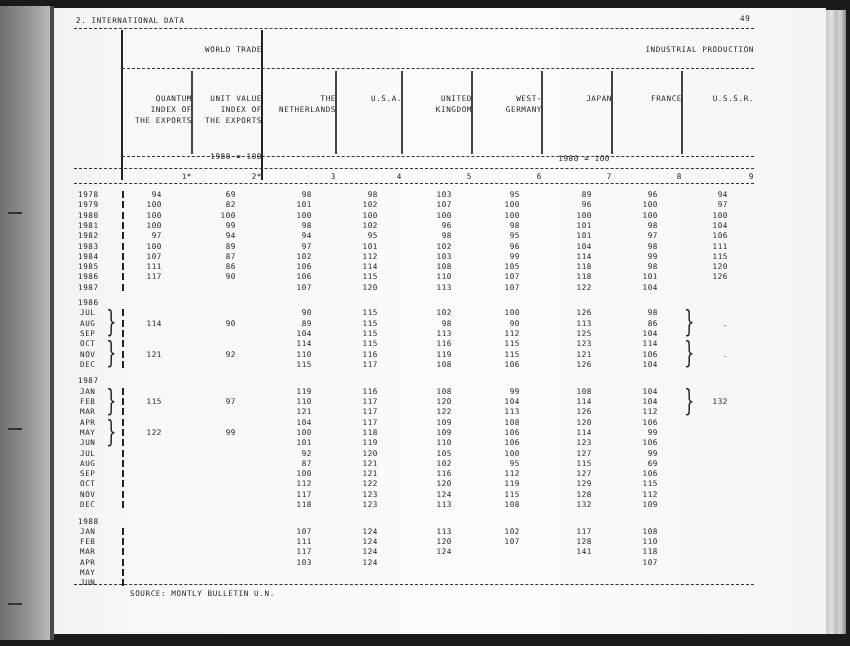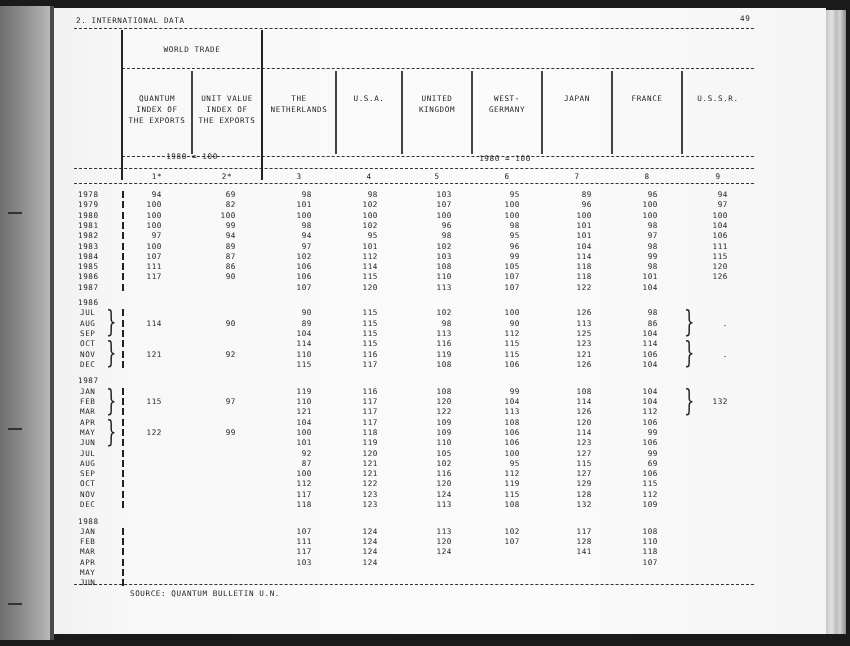--- a/index.html
+++ b/index.html
@@ -20,21 +20,21 @@
   }
   .page-stack {
     position: absolute; left: 826px; top: 10px; width: 20px; height: 624px;
     background: linear-gradient(to right, #c9c9c9, #e2e2e2 30%, #bdbdbd 50%, #d4d4d4 70%, #8d8d8d);
   }
   .ink { color: #1d1d1d; font-size: 7.6px; letter-spacing: 0.6px; line-height: 11px; white-space: pre; }
   .dash { position: absolute; height: 0; border-top: 1px dashed #333; }
   .vbar { position: absolute; width: 2px; background: #222; }
   .num { position: absolute; text-align: right; width: 30px; }
   .lbl { position: absolute; }
-  .hdr { position: absolute; text-align: center; }
+  .hdr { position: absolute; text-align: right; }
   .brace { position: absolute; font-family: "DejaVu Serif", serif; font-size: 30px; line-height: 30px; color: #222; transform: scaleX(0.55); transform-origin: left top; }
 </style>
 </head>
 <body>
 
 <div class="binder"></div>
 <div class="binder-edge"></div>
 <div class="ring" style="top:212px"></div>
 <div class="ring" style="top:428px"></div>
 <div class="ring" style="top:603px"></div>
@@ -45,21 +45,22 @@
   <div class="lbl" style="left:686px;top:5px">49</div>
 
   <div class="dash" style="left:20px;top:20px;width:680px"></div>
   <div class="dash" style="left:20px;top:160px;width:680px"></div>
   <div class="dash" style="left:20px;top:175px;width:680px"></div>
   <div class="dash" style="left:68px;top:60px;width:632px"></div>
   <div class="dash" style="left:68px;top:148px;width:632px"></div>
   <div class="dash" style="left:20px;top:576px;width:680px"></div>
 
   <div class="hdr" style="left:68px;top:36px;width:140px">WORLD TRADE</div>
+  <div class="hdr" style="left:208px;top:36px;width:492px">INDUSTRIAL PRODUCTION</div>
   <div class="hdr" style="left:68px;top:143px;width:140px">1980 = 100</div>
   <div class="hdr" style="left:346px;top:145px;width:210px">1980 = 100</div>
 
   <div id="col-headers"><div class="hdr" style="left:68px;top:85px;width:70px"><div>QUANTUM</div><div>INDEX OF</div><div>THE EXPORTS</div></div><div class="hdr" style="left:68px;top:163px;width:70px">1*</div><div class="hdr" style="left:138px;top:85px;width:70px"><div>UNIT VALUE</div><div>INDEX OF</div><div>THE EXPORTS</div></div><div class="hdr" style="left:138px;top:163px;width:70px">2*</div><div class="hdr" style="left:208px;top:85px;width:74px"><div>THE</div><div>NETHERLANDS</div></div><div class="hdr" style="left:208px;top:163px;width:74px">3</div><div class="hdr" style="left:282px;top:85px;width:66px"><div>U.S.A.</div></div><div class="hdr" style="left:282px;top:163px;width:66px">4</div><div class="hdr" style="left:348px;top:85px;width:70px"><div>UNITED</div><div>KINGDOM</div></div><div class="hdr" style="left:348px;top:163px;width:70px">5</div><div class="hdr" style="left:418px;top:85px;width:70px"><div>WEST-</div><div>GERMANY</div></div><div class="hdr" style="left:418px;top:163px;width:70px">6</div><div class="hdr" style="left:488px;top:85px;width:70px"><div>JAPAN</div></div><div class="hdr" style="left:488px;top:163px;width:70px">7</div><div class="hdr" style="left:558px;top:85px;width:70px"><div>FRANCE</div></div><div class="hdr" style="left:558px;top:163px;width:70px">8</div><div class="hdr" style="left:628px;top:85px;width:72px"><div>U.S.S.R.</div></div><div class="hdr" style="left:628px;top:163px;width:72px">9</div></div>
   <div id="vbars"><div class="vbar" style="left:67px;top:22px;height:150px"></div><div class="vbar" style="left:207px;top:22px;height:150px"></div><div class="vbar" style="left:137px;top:63px;height:83px;opacity:.85"></div><div class="vbar" style="left:281px;top:63px;height:83px;opacity:.85"></div><div class="vbar" style="left:347px;top:63px;height:83px;opacity:.85"></div><div class="vbar" style="left:417px;top:63px;height:83px;opacity:.85"></div><div class="vbar" style="left:487px;top:63px;height:83px;opacity:.85"></div><div class="vbar" style="left:557px;top:63px;height:83px;opacity:.85"></div><div class="vbar" style="left:627px;top:63px;height:83px;opacity:.85"></div></div>
   <div id="rows"><div class="lbl" style="left:24px;top:181px">1978</div><div class="vbar" style="left:68px;top:183px;height:7px"></div><div class="num" style="left:78px;top:181px">94</div><div class="num" style="left:152px;top:181px">69</div><div class="num" style="left:228px;top:181px">98</div><div class="num" style="left:294px;top:181px">98</div><div class="num" style="left:368px;top:181px">103</div><div class="num" style="left:436px;top:181px">95</div><div class="num" style="left:508px;top:181px">89</div><div class="num" style="left:574px;top:181px">96</div><div class="num" style="left:644px;top:181px">94</div><div class="lbl" style="left:24px;top:191.3px">1979</div><div class="vbar" style="left:68px;top:193.3px;height:7px"></div><div class="num" style="left:78px;top:191.3px">100</div><div class="num" style="left:152px;top:191.3px">82</div><div class="num" style="left:228px;top:191.3px">101</div><div class="num" style="left:294px;top:191.3px">102</div><div class="num" style="left:368px;top:191.3px">107</div><div class="num" style="left:436px;top:191.3px">100</div><div class="num" style="left:508px;top:191.3px">96</div><div class="num" style="left:574px;top:191.3px">100</div><div class="num" style="left:644px;top:191.3px">97</div><div class="lbl" style="left:24px;top:201.60000000000002px">1980</div><div class="vbar" style="left:68px;top:203.60000000000002px;height:7px"></div><div class="num" style="left:78px;top:201.60000000000002px">100</div><div class="num" style="left:152px;top:201.60000000000002px">100</div><div class="num" style="left:228px;top:201.60000000000002px">100</div><div class="num" style="left:294px;top:201.60000000000002px">100</div><div class="num" style="left:368px;top:201.60000000000002px">100</div><div class="num" style="left:436px;top:201.60000000000002px">100</div><div class="num" style="left:508px;top:201.60000000000002px">100</div><div class="num" style="left:574px;top:201.60000000000002px">100</div><div class="num" style="left:644px;top:201.60000000000002px">100</div><div class="lbl" style="left:24px;top:211.90000000000003px">1981</div><div class="vbar" style="left:68px;top:213.90000000000003px;height:7px"></div><div class="num" style="left:78px;top:211.90000000000003px">100</div><div class="num" style="left:152px;top:211.90000000000003px">99</div><div class="num" style="left:228px;top:211.90000000000003px">98</div><div class="num" style="left:294px;top:211.90000000000003px">102</div><div class="num" style="left:368px;top:211.90000000000003px">96</div><div class="num" style="left:436px;top:211.90000000000003px">98</div><div class="num" style="left:508px;top:211.90000000000003px">101</div><div class="num" style="left:574px;top:211.90000000000003px">98</div><div class="num" style="left:644px;top:211.90000000000003px">104</div><div class="lbl" style="left:24px;top:222.20000000000005px">1982</div><div class="vbar" style="left:68px;top:224.20000000000005px;height:7px"></div><div class="num" style="left:78px;top:222.20000000000005px">97</div><div class="num" style="left:152px;top:222.20000000000005px">94</div><div class="num" style="left:228px;top:222.20000000000005px">94</div><div class="num" style="left:294px;top:222.20000000000005px">95</div><div class="num" style="left:368px;top:222.20000000000005px">98</div><div class="num" style="left:436px;top:222.20000000000005px">95</div><div class="num" style="left:508px;top:222.20000000000005px">101</div><div class="num" style="left:574px;top:222.20000000000005px">97</div><div class="num" style="left:644px;top:222.20000000000005px">106</div><div class="lbl" style="left:24px;top:232.50000000000006px">1983</div><div class="vbar" style="left:68px;top:234.50000000000006px;height:7px"></div><div class="num" style="left:78px;top:232.50000000000006px">100</div><div class="num" style="left:152px;top:232.50000000000006px">89</div><div class="num" style="left:228px;top:232.50000000000006px">97</div><div class="num" style="left:294px;top:232.50000000000006px">101</div><div class="num" style="left:368px;top:232.50000000000006px">102</div><div class="num" style="left:436px;top:232.50000000000006px">96</div><div class="num" style="left:508px;top:232.50000000000006px">104</div><div class="num" style="left:574px;top:232.50000000000006px">98</div><div class="num" style="left:644px;top:232.50000000000006px">111</div><div class="lbl" style="left:24px;top:242.80000000000007px">1984</div><div class="vbar" style="left:68px;top:244.80000000000007px;height:7px"></div><div class="num" style="left:78px;top:242.80000000000007px">107</div><div class="num" style="left:152px;top:242.80000000000007px">87</div><div class="num" style="left:228px;top:242.80000000000007px">102</div><div class="num" style="left:294px;top:242.80000000000007px">112</div><div class="num" style="left:368px;top:242.80000000000007px">103</div><div class="num" style="left:436px;top:242.80000000000007px">99</div><div class="num" style="left:508px;top:242.80000000000007px">114</div><div class="num" style="left:574px;top:242.80000000000007px">99</div><div class="num" style="left:644px;top:242.80000000000007px">115</div><div class="lbl" style="left:24px;top:253.10000000000008px">1985</div><div class="vbar" style="left:68px;top:255.10000000000008px;height:7px"></div><div class="num" style="left:78px;top:253.10000000000008px">111</div><div class="num" style="left:152px;top:253.10000000000008px">86</div><div class="num" style="left:228px;top:253.10000000000008px">106</div><div class="num" style="left:294px;top:253.10000000000008px">114</div><div class="num" style="left:368px;top:253.10000000000008px">108</div><div class="num" style="left:436px;top:253.10000000000008px">105</div><div class="num" style="left:508px;top:253.10000000000008px">118</div><div class="num" style="left:574px;top:253.10000000000008px">98</div><div class="num" style="left:644px;top:253.10000000000008px">120</div><div class="lbl" style="left:24px;top:263.4000000000001px">1986</div><div class="vbar" style="left:68px;top:265.4000000000001px;height:7px"></div><div class="num" style="left:78px;top:263.4000000000001px">117</div><div class="num" style="left:152px;top:263.4000000000001px">90</div><div class="num" style="left:228px;top:263.4000000000001px">106</div><div class="num" style="left:294px;top:263.4000000000001px">115</div><div class="num" style="left:368px;top:263.4000000000001px">110</div><div class="num" style="left:436px;top:263.4000000000001px">107</div><div class="num" style="left:508px;top:263.4000000000001px">118</div><div class="num" style="left:574px;top:263.4000000000001px">101</div><div class="num" style="left:644px;top:263.4000000000001px">126</div><div class="lbl" style="left:24px;top:273.7000000000001px">1987</div><div class="vbar" style="left:68px;top:275.7000000000001px;height:7px"></div><div class="num" style="left:228px;top:273.7000000000001px">107</div><div class="num" style="left:294px;top:273.7000000000001px">120</div><div class="num" style="left:368px;top:273.7000000000001px">113</div><div class="num" style="left:436px;top:273.7000000000001px">107</div><div class="num" style="left:508px;top:273.7000000000001px">122</div><div class="num" style="left:574px;top:273.7000000000001px">104</div><div class="lbl" style="left:24px;top:289.1500000000001px">1986</div><div class="lbl" style="left:26px;top:299.4500000000001px">JUL</div><div class="vbar" style="left:68px;top:301.4500000000001px;height:7px"></div><div class="num" style="left:228px;top:299.4500000000001px">90</div><div class="num" style="left:294px;top:299.4500000000001px">115</div><div class="num" style="left:368px;top:299.4500000000001px">102</div><div class="num" style="left:436px;top:299.4500000000001px">100</div><div class="num" style="left:508px;top:299.4500000000001px">126</div><div class="num" style="left:574px;top:299.4500000000001px">98</div><div class="lbl" style="left:26px;top:309.7500000000001px">AUG</div><div class="vbar" style="left:68px;top:311.7500000000001px;height:7px"></div><div class="num" style="left:78px;top:309.7500000000001px">114</div><div class="num" style="left:152px;top:309.7500000000001px">90</div><div class="num" style="left:228px;top:309.7500000000001px">89</div><div class="num" style="left:294px;top:309.7500000000001px">115</div><div class="num" style="left:368px;top:309.7500000000001px">98</div><div class="num" style="left:436px;top:309.7500000000001px">90</div><div class="num" style="left:508px;top:309.7500000000001px">113</div><div class="num" style="left:574px;top:309.7500000000001px">86</div><div class="num" style="left:644px;top:309.7500000000001px">.</div><div class="lbl" style="left:26px;top:320.0500000000001px">SEP</div><div class="vbar" style="left:68px;top:322.0500000000001px;height:7px"></div><div class="num" style="left:228px;top:320.0500000000001px">104</div><div class="num" style="left:294px;top:320.0500000000001px">115</div><div class="num" style="left:368px;top:320.0500000000001px">113</div><div class="num" style="left:436px;top:320.0500000000001px">112</div><div class="num" style="left:508px;top:320.0500000000001px">125</div><div class="num" style="left:574px;top:320.0500000000001px">104</div><div class="lbl" style="left:26px;top:330.35000000000014px">OCT</div><div class="vbar" style="left:68px;top:332.35000000000014px;height:7px"></div><div class="num" style="left:228px;top:330.35000000000014px">114</div><div class="num" style="left:294px;top:330.35000000000014px">115</div><div class="num" style="left:368px;top:330.35000000000014px">116</div><div class="num" style="left:436px;top:330.35000000000014px">115</div><div class="num" style="left:508px;top:330.35000000000014px">123</div><div class="num" style="left:574px;top:330.35000000000014px">114</div><div class="lbl" style="left:26px;top:340.65000000000015px">NOV</div><div class="vbar" style="left:68px;top:342.65000000000015px;height:7px"></div><div class="num" style="left:78px;top:340.65000000000015px">121</div><div class="num" style="left:152px;top:340.65000000000015px">92</div><div class="num" style="left:228px;top:340.65000000000015px">110</div><div class="num" style="left:294px;top:340.65000000000015px">116</div><div class="num" style="left:368px;top:340.65000000000015px">119</div><div class="num" style="left:436px;top:340.65000000000015px">115</div><div class="num" style="left:508px;top:340.65000000000015px">121</div><div class="num" style="left:574px;top:340.65000000000015px">106</div><div class="num" style="left:644px;top:340.65000000000015px">.</div><div class="lbl" style="left:26px;top:350.95000000000016px">DEC</div><div class="vbar" style="left:68px;top:352.95000000000016px;height:7px"></div><div class="num" style="left:228px;top:350.95000000000016px">115</div><div class="num" style="left:294px;top:350.95000000000016px">117</div><div class="num" style="left:368px;top:350.95000000000016px">108</div><div class="num" style="left:436px;top:350.95000000000016px">106</div><div class="num" style="left:508px;top:350.95000000000016px">126</div><div class="num" style="left:574px;top:350.95000000000016px">104</div><div class="brace" style="left:52px;top:298.4500000000001px">}</div><div class="brace" style="left:630px;top:298.4500000000001px">}</div><div class="brace" style="left:52px;top:329.3500000000001px">}</div><div class="brace" style="left:630px;top:329.3500000000001px">}</div><div class="lbl" style="left:24px;top:367.4300000000002px">1987</div><div class="lbl" style="left:26px;top:377.7300000000002px">JAN</div><div class="vbar" style="left:68px;top:379.7300000000002px;height:7px"></div><div class="num" style="left:228px;top:377.7300000000002px">119</div><div class="num" style="left:294px;top:377.7300000000002px">116</div><div class="num" style="left:368px;top:377.7300000000002px">108</div><div class="num" style="left:436px;top:377.7300000000002px">99</div><div class="num" style="left:508px;top:377.7300000000002px">108</div><div class="num" style="left:574px;top:377.7300000000002px">104</div><div class="lbl" style="left:26px;top:388.0300000000002px">FEB</div><div class="vbar" style="left:68px;top:390.0300000000002px;height:7px"></div><div class="num" style="left:78px;top:388.0300000000002px">115</div><div class="num" style="left:152px;top:388.0300000000002px">97</div><div class="num" style="left:228px;top:388.0300000000002px">110</div><div class="num" style="left:294px;top:388.0300000000002px">117</div><div class="num" style="left:368px;top:388.0300000000002px">120</div><div class="num" style="left:436px;top:388.0300000000002px">104</div><div class="num" style="left:508px;top:388.0300000000002px">114</div><div class="num" style="left:574px;top:388.0300000000002px">104</div><div class="num" style="left:644px;top:388.0300000000002px">132</div><div class="lbl" style="left:26px;top:398.3300000000002px">MAR</div><div class="vbar" style="left:68px;top:400.3300000000002px;height:7px"></div><div class="num" style="left:228px;top:398.3300000000002px">121</div><div class="num" style="left:294px;top:398.3300000000002px">117</div><div class="num" style="left:368px;top:398.3300000000002px">122</div><div class="num" style="left:436px;top:398.3300000000002px">113</div><div class="num" style="left:508px;top:398.3300000000002px">126</div><div class="num" style="left:574px;top:398.3300000000002px">112</div><div class="lbl" style="left:26px;top:408.6300000000002px">APR</div><div class="vbar" style="left:68px;top:410.6300000000002px;height:7px"></div><div class="num" style="left:228px;top:408.6300000000002px">104</div><div class="num" style="left:294px;top:408.6300000000002px">117</div><div class="num" style="left:368px;top:408.6300000000002px">109</div><div class="num" style="left:436px;top:408.6300000000002px">108</div><div class="num" style="left:508px;top:408.6300000000002px">120</div><div class="num" style="left:574px;top:408.6300000000002px">106</div><div class="lbl" style="left:26px;top:418.93000000000023px">MAY</div><div class="vbar" style="left:68px;top:420.93000000000023px;height:7px"></div><div class="num" style="left:78px;top:418.93000000000023px">122</div><div class="num" style="left:152px;top:418.93000000000023px">99</div><div class="num" style="left:228px;top:418.93000000000023px">100</div><div class="num" style="left:294px;top:418.93000000000023px">118</div><div class="num" style="left:368px;top:418.93000000000023px">109</div><div class="num" style="left:436px;top:418.93000000000023px">106</div><div class="num" style="left:508px;top:418.93000000000023px">114</div><div class="num" style="left:574px;top:418.93000000000023px">99</div><div class="lbl" style="left:26px;top:429.23000000000025px">JUN</div><div class="vbar" style="left:68px;top:431.23000000000025px;height:7px"></div><div class="num" style="left:228px;top:429.23000000000025px">101</div><div class="num" style="left:294px;top:429.23000000000025px">119</div><div class="num" style="left:368px;top:429.23000000000025px">110</div><div class="num" style="left:436px;top:429.23000000000025px">106</div><div class="num" style="left:508px;top:429.23000000000025px">123</div><div class="num" style="left:574px;top:429.23000000000025px">106</div><div class="lbl" style="left:26px;top:439.53000000000026px">JUL</div><div class="vbar" style="left:68px;top:441.53000000000026px;height:7px"></div><div class="num" style="left:228px;top:439.53000000000026px">92</div><div class="num" style="left:294px;top:439.53000000000026px">120</div><div class="num" style="left:368px;top:439.53000000000026px">105</div><div class="num" style="left:436px;top:439.53000000000026px">100</div><div class="num" style="left:508px;top:439.53000000000026px">127</div><div class="num" style="left:574px;top:439.53000000000026px">99</div><div class="lbl" style="left:26px;top:449.83000000000027px">AUG</div><div class="vbar" style="left:68px;top:451.83000000000027px;height:7px"></div><div class="num" style="left:228px;top:449.83000000000027px">87</div><div class="num" style="left:294px;top:449.83000000000027px">121</div><div class="num" style="left:368px;top:449.83000000000027px">102</div><div class="num" style="left:436px;top:449.83000000000027px">95</div><div class="num" style="left:508px;top:449.83000000000027px">115</div><div class="num" style="left:574px;top:449.83000000000027px">69</div><div class="lbl" style="left:26px;top:460.1300000000003px">SEP</div><div class="vbar" style="left:68px;top:462.1300000000003px;height:7px"></div><div class="num" style="left:228px;top:460.1300000000003px">100</div><div class="num" style="left:294px;top:460.1300000000003px">121</div><div class="num" style="left:368px;top:460.1300000000003px">116</div><div class="num" style="left:436px;top:460.1300000000003px">112</div><div class="num" style="left:508px;top:460.1300000000003px">127</div><div class="num" style="left:574px;top:460.1300000000003px">106</div><div class="lbl" style="left:26px;top:470.4300000000003px">OCT</div><div class="vbar" style="left:68px;top:472.4300000000003px;height:7px"></div><div class="num" style="left:228px;top:470.4300000000003px">112</div><div class="num" style="left:294px;top:470.4300000000003px">122</div><div class="num" style="left:368px;top:470.4300000000003px">120</div><div class="num" style="left:436px;top:470.4300000000003px">119</div><div class="num" style="left:508px;top:470.4300000000003px">129</div><div class="num" style="left:574px;top:470.4300000000003px">115</div><div class="lbl" style="left:26px;top:480.7300000000003px">NOV</div><div class="vbar" style="left:68px;top:482.7300000000003px;height:7px"></div><div class="num" style="left:228px;top:480.7300000000003px">117</div><div class="num" style="left:294px;top:480.7300000000003px">123</div><div class="num" style="left:368px;top:480.7300000000003px">124</div><div class="num" style="left:436px;top:480.7300000000003px">115</div><div class="num" style="left:508px;top:480.7300000000003px">128</div><div class="num" style="left:574px;top:480.7300000000003px">112</div><div class="lbl" style="left:26px;top:491.0300000000003px">DEC</div><div class="vbar" style="left:68px;top:493.0300000000003px;height:7px"></div><div class="num" style="left:228px;top:491.0300000000003px">118</div><div class="num" style="left:294px;top:491.0300000000003px">123</div><div class="num" style="left:368px;top:491.0300000000003px">113</div><div class="num" style="left:436px;top:491.0300000000003px">108</div><div class="num" style="left:508px;top:491.0300000000003px">132</div><div class="num" style="left:574px;top:491.0300000000003px">109</div><div class="brace" style="left:52px;top:376.7300000000002px">}</div><div class="brace" style="left:630px;top:376.7300000000002px">}</div><div class="brace" style="left:52px;top:407.63000000000017px">}</div><div class="lbl" style="left:24px;top:507.51000000000033px">1988</div><div class="lbl" style="left:26px;top:517.8100000000003px">JAN</div><div class="vbar" style="left:68px;top:519.8100000000003px;height:7px"></div><div class="num" style="left:228px;top:517.8100000000003px">107</div><div class="num" style="left:294px;top:517.8100000000003px">124</div><div class="num" style="left:368px;top:517.8100000000003px">113</div><div class="num" style="left:436px;top:517.8100000000003px">102</div><div class="num" style="left:508px;top:517.8100000000003px">117</div><div class="num" style="left:574px;top:517.8100000000003px">108</div><div class="lbl" style="left:26px;top:528.1100000000002px">FEB</div><div class="vbar" style="left:68px;top:530.1100000000002px;height:7px"></div><div class="num" style="left:228px;top:528.1100000000002px">111</div><div class="num" style="left:294px;top:528.1100000000002px">124</div><div class="num" style="left:368px;top:528.1100000000002px">120</div><div class="num" style="left:436px;top:528.1100000000002px">107</div><div class="num" style="left:508px;top:528.1100000000002px">128</div><div class="num" style="left:574px;top:528.1100000000002px">110</div><div class="lbl" style="left:26px;top:538.4100000000002px">MAR</div><div class="vbar" style="left:68px;top:540.4100000000002px;height:7px"></div><div class="num" style="left:228px;top:538.4100000000002px">117</div><div class="num" style="left:294px;top:538.4100000000002px">124</div><div class="num" style="left:368px;top:538.4100000000002px">124</div><div class="num" style="left:508px;top:538.4100000000002px">141</div><div class="num" style="left:574px;top:538.4100000000002px">118</div><div class="lbl" style="left:26px;top:548.7100000000002px">APR</div><div class="vbar" style="left:68px;top:550.7100000000002px;height:7px"></div><div class="num" style="left:228px;top:548.7100000000002px">103</div><div class="num" style="left:294px;top:548.7100000000002px">124</div><div class="num" style="left:574px;top:548.7100000000002px">107</div><div class="lbl" style="left:26px;top:559.0100000000001px">MAY</div><div class="vbar" style="left:68px;top:561.0100000000001px;height:7px"></div><div class="lbl" style="left:26px;top:569.3100000000001px">JUN</div><div class="vbar" style="left:68px;top:571.3100000000001px;height:7px"></div></div>
 
-  <div class="lbl" style="left:76px;top:580px">SOURCE: QUANTUM BULLETIN U.N.</div>
+  <div class="lbl" style="left:76px;top:580px">SOURCE: MONTLY BULLETIN U.N.</div>
 </div>
 
 </body></html>

